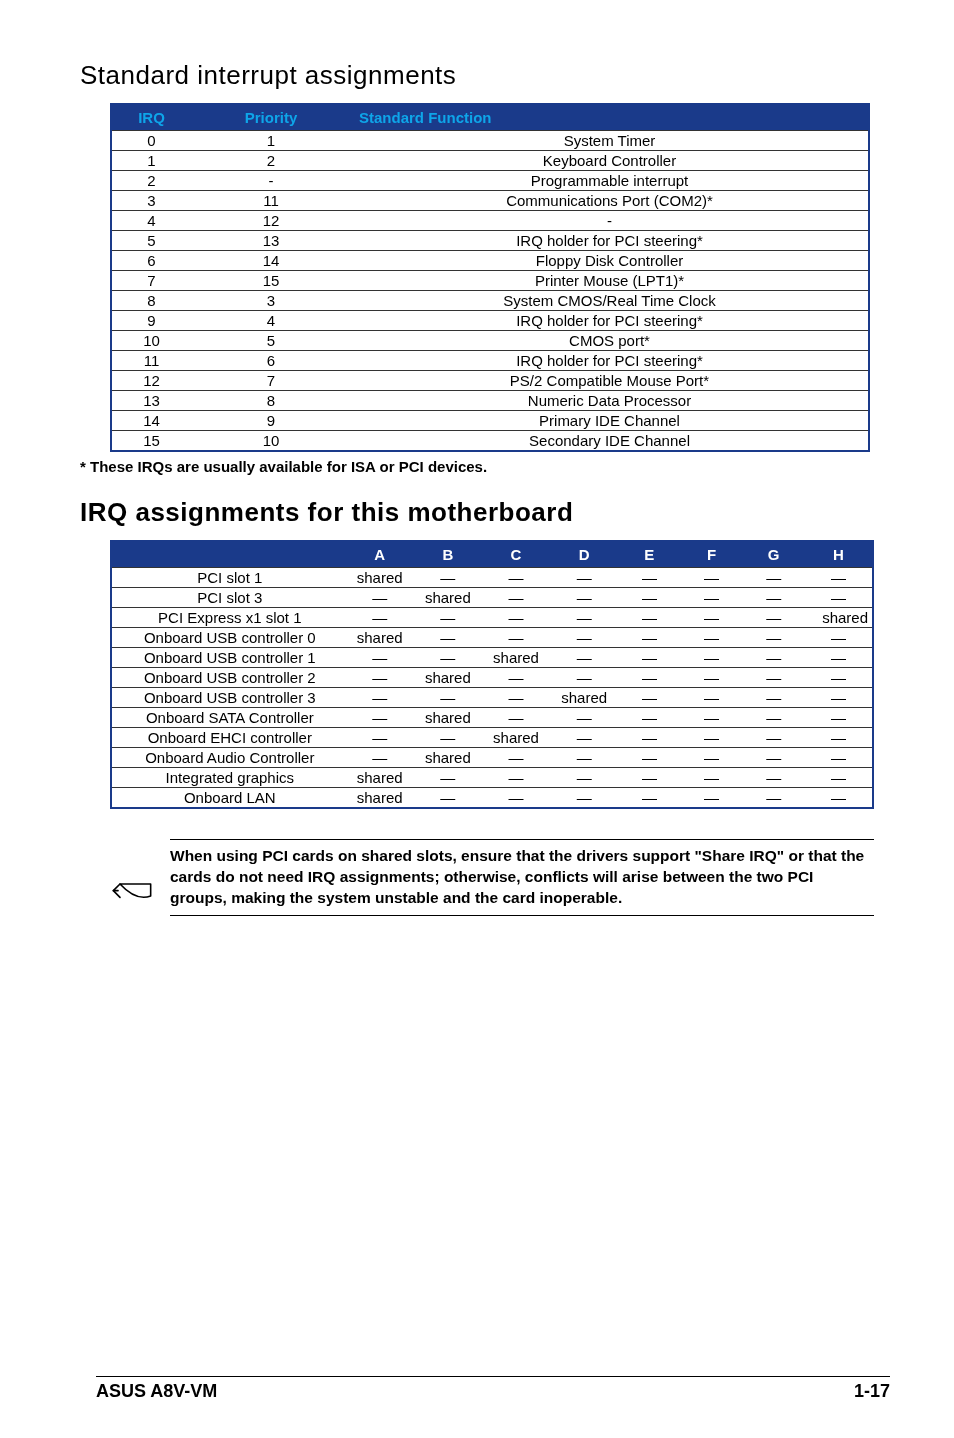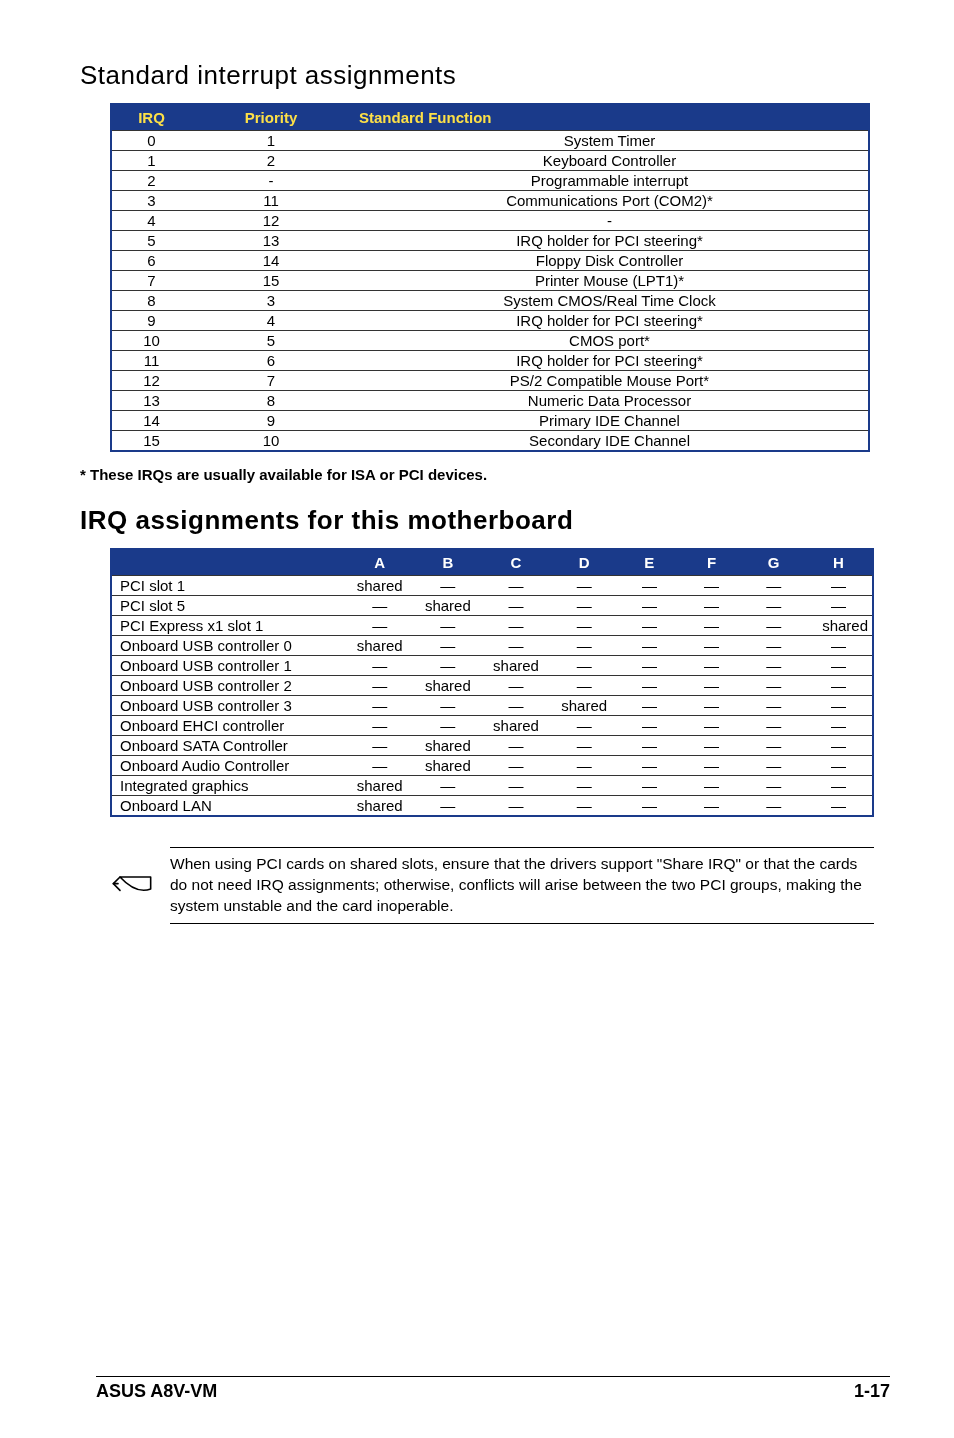--- a/index.html
+++ b/index.html
@@ -26,36 +26,36 @@
   }
   table.interrupt {
     width: 760px;
     margin-left: 30px;
     border-collapse: collapse;
     border: 2px solid #1a3a8a;
     font-size: 15px;
   }
   table.interrupt thead th {
     background: #1a3a8a;
-    color: #fde047;
+    color: #0ea5e9;
     font-weight: 700;
     padding: 4px 8px;
     text-align: left;
     border: none;
     font-size: 15px;
   }
   table.interrupt thead th.center { text-align: center; }
   table.interrupt tbody td {
     border-top: 1px solid #333;
     padding: 1px 8px;
     text-align: center;
   }
   table.interrupt tbody td.center { text-align: center; }
   .footnote {
-    margin: 14px 0 22px 0;
+    margin: 6px 0 22px 0;
     font-weight: 700;
     font-size: 15px;
   }
   table.irq {
     width: 764px;
     margin-left: 30px;
     border-collapse: collapse;
     border: 2px solid #1a3a8a;
     font-size: 15px;
   }
@@ -66,27 +66,28 @@
     padding: 4px 4px;
     text-align: center;
     border: none;
   }
   table.irq thead th.name-col { text-align: left; width: 220px; padding-left: 8px;}
   table.irq tbody td {
     border-top: 1px solid #333;
     padding: 1px 6px;
     text-align: center;
   }
-  table.irq tbody td.name { text-align: left; padding-left: 8px; }
+  table.irq tbody td.name { text-align: center; padding-left: 8px; }
   table.irq tbody td.right { text-align: right; padding-right: 4px; }
   .note-wrap {
     display: flex;
-    align-items: center;
+    align-items: flex-end;
     margin: 30px 0 0 30px;
     width: 764px;
+    font-weight: bold;
   }
   .note-icon {
     flex: none;
     width: 60px;
     margin-top: 12px;
   }
   .note-icon svg { width: 44px; height: 32px; }
   .note-text-wrap { flex: 1; }
   .note-hr { border: none; border-top: 1.5px solid #000; margin: 0; }
   .note-text {
@@ -245,21 +246,21 @@
         <td>shared</td>
         <td>—</td>
         <td>—</td>
         <td>—</td>
         <td>—</td>
         <td>—</td>
         <td>—</td>
         <td>—</td>
       </tr>
       <tr>
-        <td class="name">PCI slot 5</td>
+        <td class="name">PCI slot 3</td>
         <td>—</td>
         <td>shared</td>
         <td>—</td>
         <td>—</td>
         <td>—</td>
         <td>—</td>
         <td>—</td>
         <td>—</td>
       </tr>
       <tr>
@@ -311,35 +312,35 @@
         <td>—</td>
         <td>—</td>
         <td>—</td>
         <td>shared</td>
         <td>—</td>
         <td>—</td>
         <td>—</td>
         <td>—</td>
       </tr>
       <tr>
+        <td class="name">Onboard SATA Controller</td>
+        <td>—</td>
+        <td>shared</td>
+        <td>—</td>
+        <td>—</td>
+        <td>—</td>
+        <td>—</td>
+        <td>—</td>
+        <td>—</td>
+      </tr>
+      <tr>
         <td class="name">Onboard EHCI controller</td>
         <td>—</td>
         <td>—</td>
         <td>shared</td>
-        <td>—</td>
-        <td>—</td>
-        <td>—</td>
-        <td>—</td>
-        <td>—</td>
-      </tr>
-      <tr>
-        <td class="name">Onboard SATA Controller</td>
-        <td>—</td>
-        <td>shared</td>
-        <td>—</td>
         <td>—</td>
         <td>—</td>
         <td>—</td>
         <td>—</td>
         <td>—</td>
       </tr>
       <tr>
         <td class="name">Onboard Audio Controller</td>
         <td>—</td>
         <td>shared</td>

